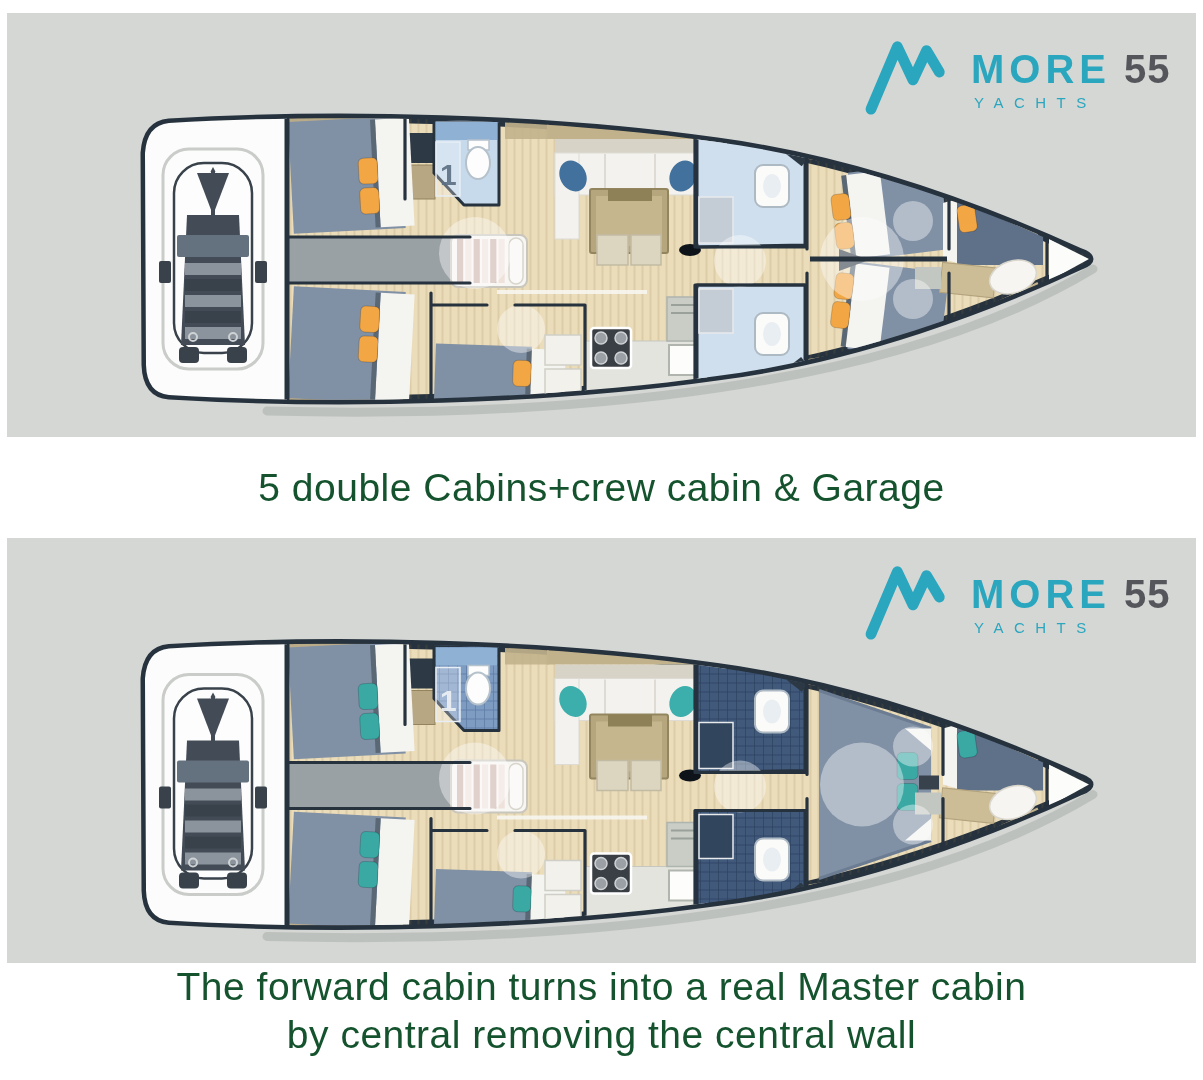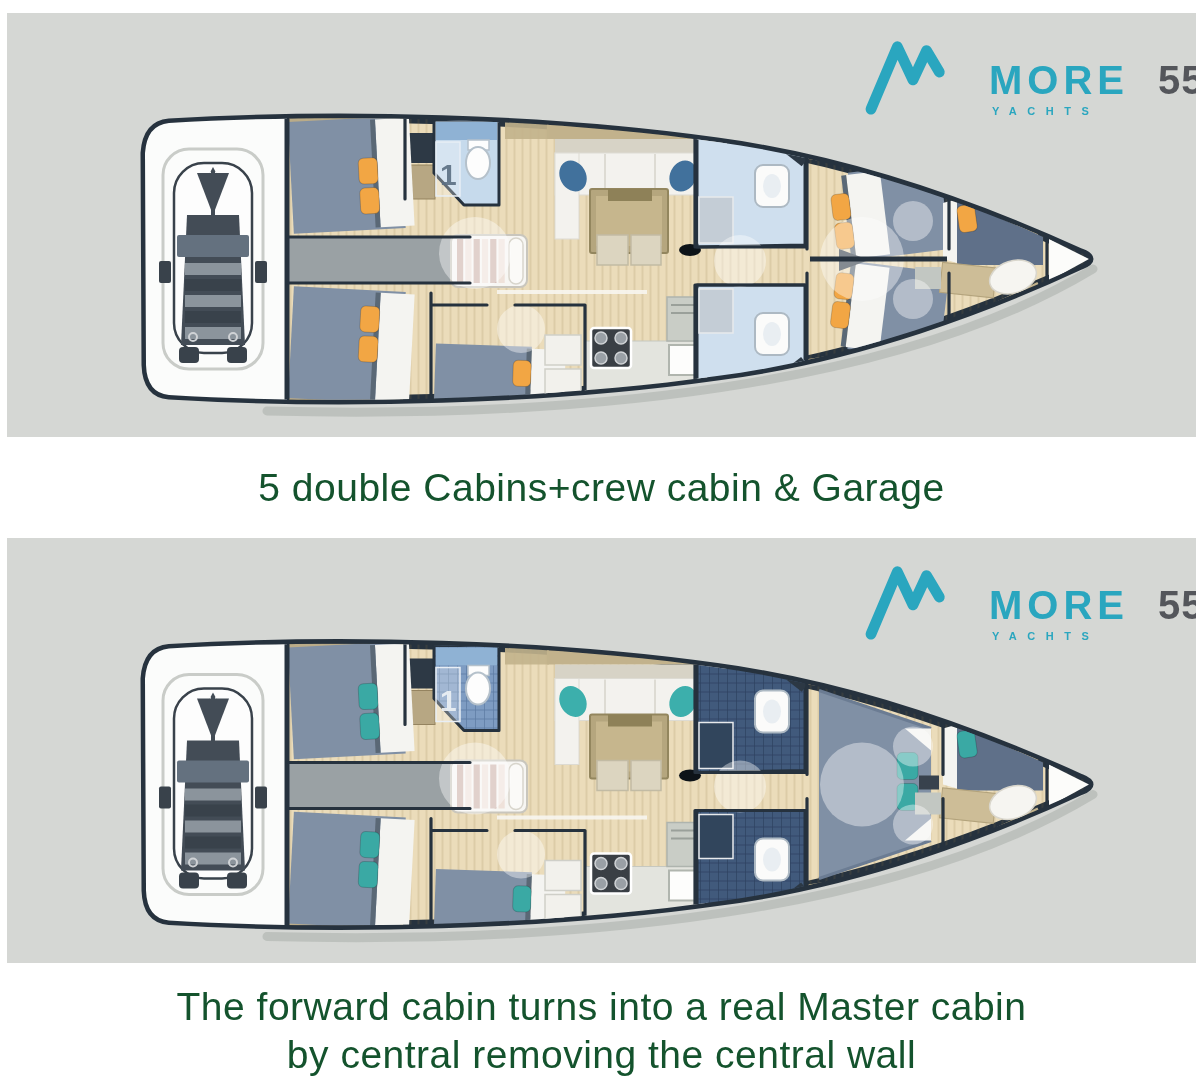--- a/index.html
+++ b/index.html
@@ -3,31 +3,31 @@
 <meta charset="utf-8">
 <style>
   html,body{margin:0;padding:0;background:#ffffff;}
   body{width:1203px;font-family:"Liberation Sans",sans-serif;-webkit-font-smoothing:antialiased;}
   .page{width:1203px;}
   .panel{position:relative;margin:0 7px;width:1189px;height:424px;background:#d5d7d4;overflow:hidden;}
   .panel.first{margin-top:13px;}
   .panel.second{height:425px;}
   .plan-svg{position:absolute;left:0;top:0;width:1189px;height:100%;}
   
-  .logo{position:absolute;left:856px;top:22px;display:flex;align-items:flex-end;gap:30px;}
+  .logo{position:absolute;left:856px;top:22px;display:flex;align-items:flex-start;gap:12px;}
   .logo-mark{width:96px;height:82px;flex:0 0 auto;}
   .logo-text{display:flex;flex-direction:column;line-height:1;padding-top:14px;}
   .logo-row{display:flex;align-items:baseline;gap:13px;}
   .logo-brand{font-size:40px;font-weight:bold;letter-spacing:5px;}
-  .logo-model{font-size:40px;font-weight:bold;letter-spacing:1px;margin-left:16px;}
-  .logo-sub{font-size:11px;font-weight:bold;letter-spacing:10.5px;margin-top:6px;margin-left:3px;}
+  .logo-model{font-size:40px;font-weight:bold;letter-spacing:1px;}
+  .logo-sub{font-size:15px;font-weight:normal;letter-spacing:10.5px;margin-top:6px;margin-left:3px;}
   
   .caption{width:1203px;text-align:center;color:#14532d;font-size:39px;letter-spacing:.5px;}
   .caption.one{height:101px;display:flex;align-items:center;justify-content:center;}
-  .caption.two{padding-top:20px;line-height:48px;}
+  .caption.two{line-height:48px;}
 </style>
 </head>
 <body>
 
 <div class="page">
 
   <section class="panel first">
     <svg class="plan-svg" viewBox="0 0 1189 424">
         <defs>
           <clipPath id="planA-clip">

